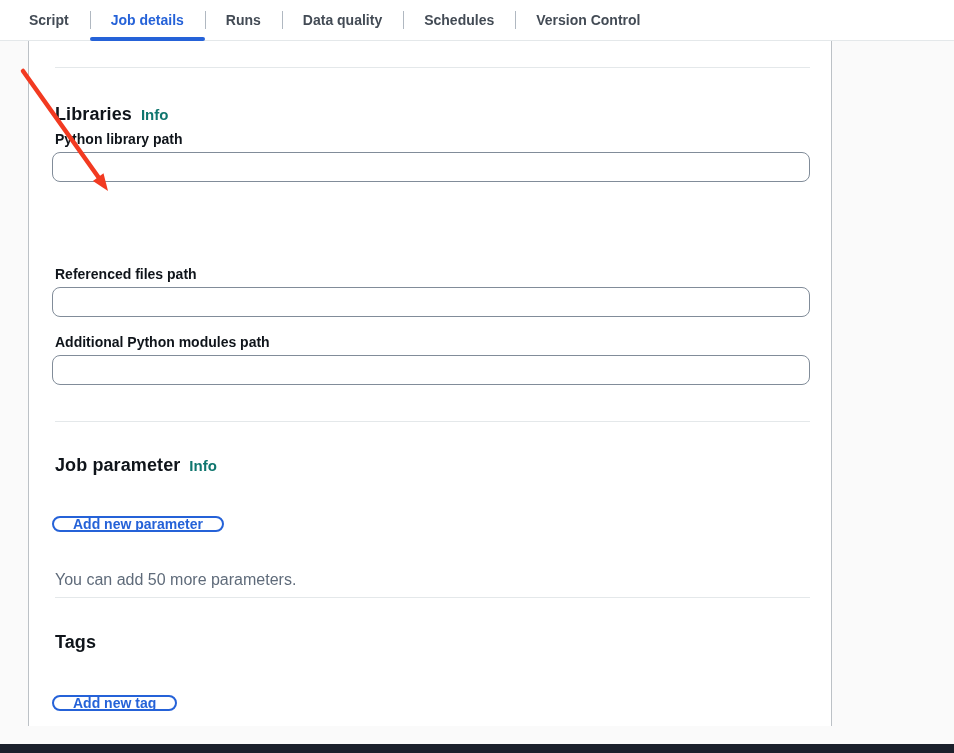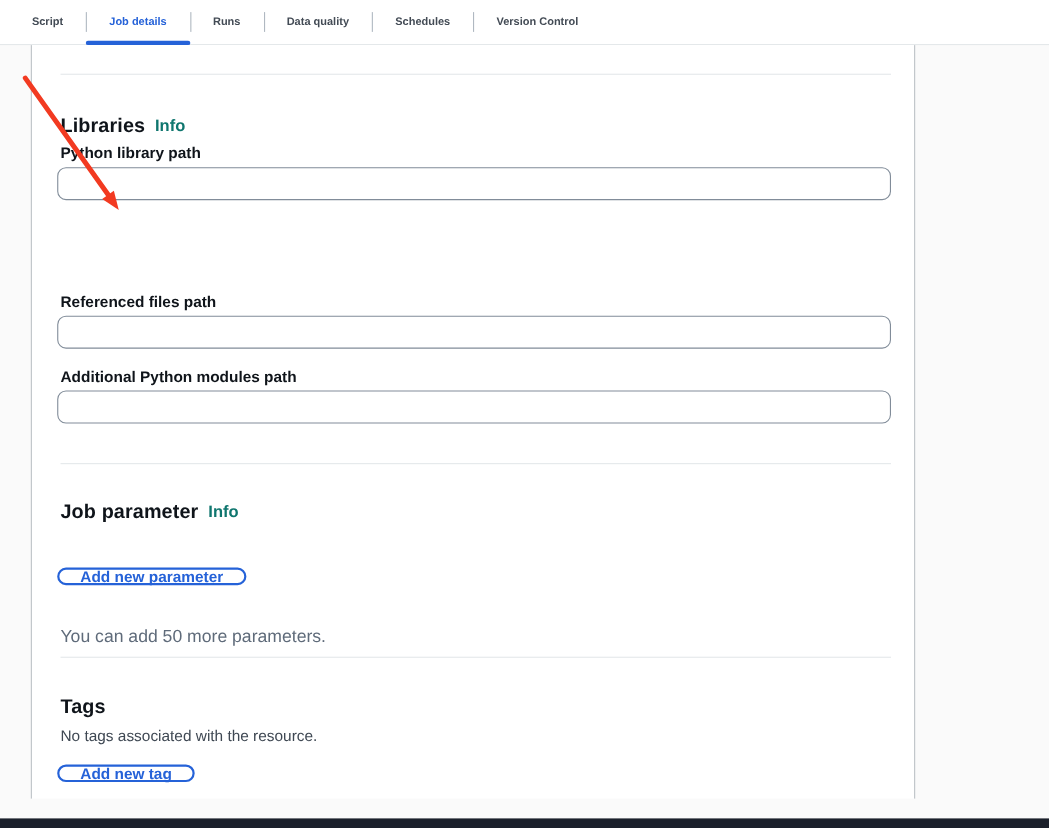--- a/index.html
+++ b/index.html
@@ -13,21 +13,21 @@
   .screen { position:absolute; inset:0; width:954px; height:753px; background:#fafafa; }
 
   
   .tabbar {
     position:absolute; top:0; left:0; width:954px; height:41px;
     background:#ffffff; border-bottom:1px solid #e4e8ea;
     display:flex; align-items:stretch; padding-left:8px;
   }
   .tab {
     position:relative; display:flex; align-items:center;
-    padding:0 21px; font-size:10px; font-weight:700; color:#434b55;
+    padding:0 21px; font-size:14px; font-weight:700; color:#434b55;
     cursor:pointer; white-space:nowrap;
   }
   .tab + .tab::before {
     content:""; position:absolute; left:0; top:11px; width:1px; height:18px;
     background:#b0b8c1;
   }
   .tab.active { color:#2562d8; }
   .tab.active::after {
     content:""; position:absolute; left:0; right:0; bottom:-1px; height:4px;
     background:#2562d8; border-radius:2px;
@@ -156,21 +156,20 @@
       <a class="info-link">Info</a>
     </div>
     <button class="pill-btn btn-param">Add new parameter</button>
     <div class="hint">You can add 50 more parameters.</div>
 
     <div class="divider d3"></div>
 
     <div class="section-heading hd-tags">
       <h2>Tags</h2>
     </div>
-    <div class="empty-text et-tags">No tags associated with the resource.</div>
     <button class="pill-btn btn-tag">Add new tag</button>
   </div>
 
   <svg class="arrow-svg" viewBox="0 0 120 140" xmlns="http://www.w3.org/2000/svg">
     <line x1="13" y1="13" x2="89" y2="120" stroke="#f23a21" stroke-width="4.5" stroke-linecap="round"></line>
     <polygon points="98,133 82.9,122.9 93.5,115.3" fill="#f23a21"></polygon>
   </svg>
 
   <div class="bottom-bar"></div>
 

